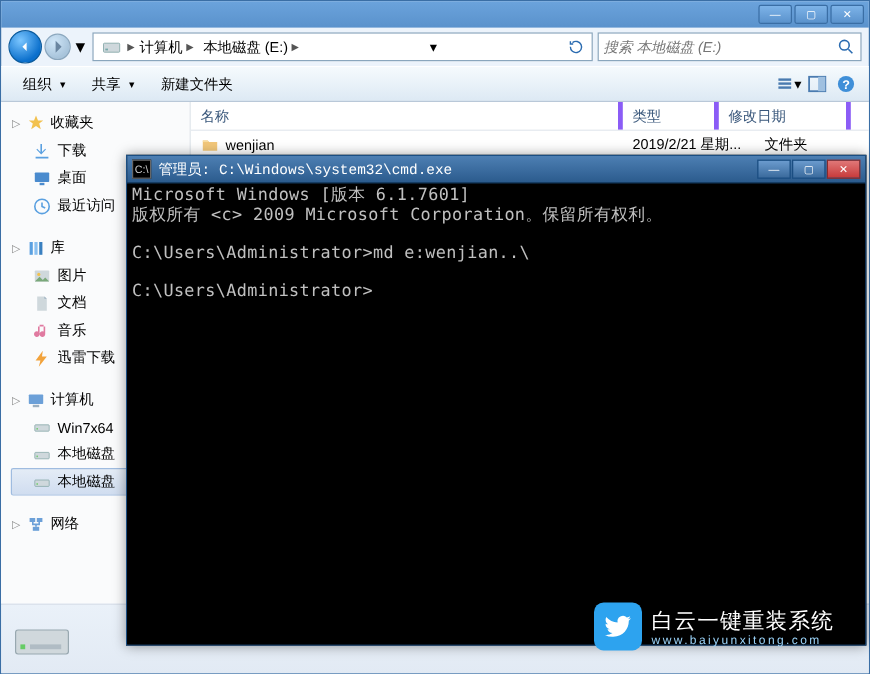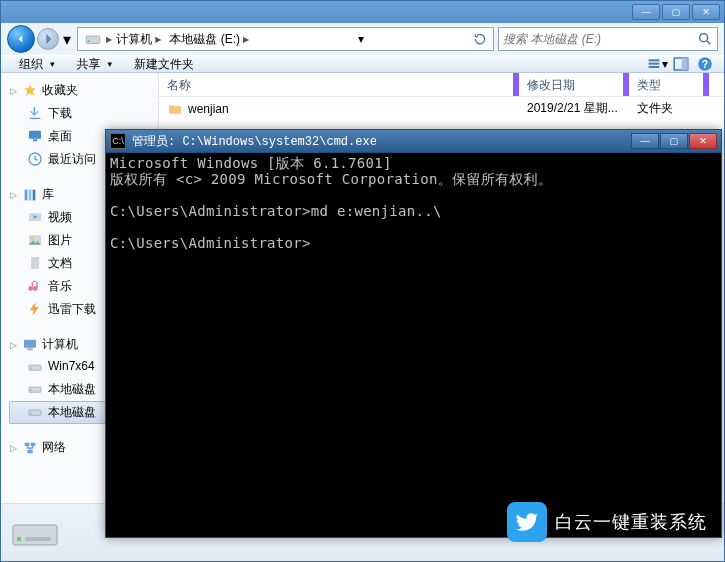--- a/index.html
+++ b/index.html
@@ -21,61 +21,61 @@
 .address-bar { flex:1; height:24px; background:#fff; border:1px solid #8aa6bd; display:flex; align-items:center; padding:0 2px; font-size:12px; }
 .addr-icon { width:18px; height:18px; margin:0 4px; }
 .addr-seg { padding:2px 4px; display:flex; align-items:center; gap:3px; cursor:pointer; }
 .addr-tri{ font-size:8px; color:#555; }
 .addr-refresh{ width:22px; height:22px; margin-left:auto; display:flex;align-items:center;justify-content:center; cursor:pointer; }
 .search-box { width:220px; height:24px; background:#fff; border:1px solid #8aa6bd; display:flex; align-items:center; padding:0 4px; position:relative; }
 .search-box input{ flex:1; border:none; outline:none; font-size:12px; font-style:italic; color:#b91c1c; background:transparent; }
 .search-box .mag{ width:16px; height:16px; cursor:pointer; }
 
 
-.toolbar { height:18px; background:linear-gradient(#f5fafd,#dde9f4); border-top:1px solid #fff; border-bottom:1px solid #b9c8d8; display:flex; align-items:center; padding:0 8px; font-size:12px; gap:2px; }
+.toolbar { height:30px; background:linear-gradient(#f5fafd,#dde9f4); border-top:1px solid #fff; border-bottom:1px solid #b9c8d8; display:flex; align-items:center; padding:0 8px; font-size:12px; gap:2px; }
 .tool-btn { padding:4px 10px; cursor:pointer; border-radius:2px; display:flex; align-items:center; gap:4px; }
 .tool-dd::after{ content:"▾"; font-size:9px; margin-left:3px; }
 .tool-spacer{ flex:1; }
 .tool-icon{ width:22px; height:22px; display:flex;align-items:center;justify-content:center; cursor:pointer; border-radius:2px; }
 
 
 .body-area{ flex:1; display:flex; background:#fff; min-height:0; }
 .sidebar{ width:158px; border-right:1px solid #e0e6ec; padding:6px 0 6px 8px; font-size:12px; overflow:hidden; background:#fafbfc; }
 .side-group{ margin-bottom:12px; }
 .side-head{ display:flex; align-items:center; gap:4px; padding:3px 0; cursor:pointer; }
 .side-head .disc{ width:9px; text-align:center; font-size:9px; color:#888; }
-.side-item{ display:flex; align-items:flex-start; gap:5px; padding:3px 0 3px 18px; cursor:pointer; white-space:nowrap; }
+.side-item{ display:flex; align-items:flex-end; gap:5px; padding:3px 0 3px 18px; cursor:pointer; white-space:nowrap; }
 .side-item.selected{ background: linear-gradient(#e4ecf6,#d0ddf0); border:1px solid #9fbce0; border-radius:2px; padding:2px 0 2px 17px; margin-right:6px; }
 .sicon{ width:16px; height:16px; flex:none; }
 
 
 .file-area{ flex:1; display:flex; flex-direction:column; }
 .file-header{ height:24px; display:flex; border-bottom:1px solid #e3e8ee; font-size:12px; color:#39577b; }
-.fh-col{ padding:4px 8px; border-right:6px solid #8b5cf6; cursor:pointer; }
+.fh-col{ padding:4px 8px; border-right:4px solid #8b5cf6; cursor:pointer; }
 .file-rows{ flex:1; font-size:12px; }
 .file-row{ display:flex; padding:3px 0; cursor:pointer;text-align:right; }
 .fr-cell{ padding:0 8px; display:flex; align-items:center; gap:5px; overflow:hidden; white-space:nowrap; }
 .folder-icon{ width:16px; height:16px; }
 
 
 .details-pane{ height:58px; border-top:1px solid #d6dee8; background:linear-gradient(#eaf1f9,#e2eaf4); display:flex; align-items:center; padding:6px 10px; font-size:12px; }
 .drive-big{ width:48px; height:40px; margin-right:12px; }
 
 
 .cmd-window{ position:absolute; left:105px; top:129px; width:617px; height:409px; border:1px solid #1b4e82; background:#000; display:flex; flex-direction:column; box-shadow:0 0 10px rgba(0,0,0,0.4); }
 .cmd-title{ height:23px; background:linear-gradient(#4d7fb3,#2b5b8d); border-bottom:1px solid #1b4e82; display:flex; align-items:center; padding:0 4px; color:#fff; font-size:12px; }
 .cmd-title-icon{ width:16px; height:16px; margin-right:6px; background:#000; border:1px solid #666; display:flex;align-items:center;justify-content:center; font-size:9px; color:#ccc; }
 .cmd-title-text{ flex:1; white-space:nowrap; overflow:hidden;font-family:Liberation Mono, monospace; }
 .cmd-btns{ display:flex; gap:1px; }
 .cmd-btn{ width:28px; height:16px; background:linear-gradient(#6b9bce,#3a6a9c); border:1px solid #1b4e82; display:flex;align-items:center;justify-content:center; color:#fff; font-size:9px; cursor:pointer; }
 .cmd-btn.close{ background:linear-gradient(#e07878,#c83a3a); border-color:#8a2a2a; }
 .cmd-body{ flex:1; background:#000; color:#c0c0c0; font-family:"NSimSun","SimSun","Consolas",monospace; font-size:14px; line-height:16px; padding:2px 4px; white-space:pre; overflow:hidden; letter-spacing:0.3px; }
 
 
-.watermark{ position:absolute; right:18px; bottom:20px; display:flex; align-items:center; gap:8px; color:#fff; font-size:18px; z-index:10; }
+.watermark{ position:absolute; right:30px; bottom:20px; display:flex; align-items:center; gap:8px; color:#fff; font-size:18px; z-index:10; }
 .wm-badge{ width:40px; height:40px; background:#2da3ef; border-radius:8px; display:flex;align-items:center;justify-content:center; transform:rotate(0deg); position:relative; }
 .wm-badge svg{ width:26px; height:26px; }
 .wm-text{ font-weight:300; letter-spacing:1px; }
 .wm-sub{ display:block; font-size:10px; color:#9bd4fa; letter-spacing:2px; }
 </style>
 </head>
 <body>
 
 <div class="window-main">
 
@@ -195,27 +195,20 @@
           <span class="disc">▷</span>
           <svg class="sicon" viewBox="0 0 24 24">
               <rect x="4" y="4" width="4" height="16" fill="#5aa0e0"></rect>
               <rect x="10" y="4" width="4" height="16" fill="#8ac0f0"></rect>
               <rect x="16" y="4" width="4" height="16" fill="#3a80c0"></rect>
             </svg>
           <span>库</span>
         </div>
         <div class="side-item">
             <svg class="sicon" viewBox="0 0 24 24">
-              <rect x="3" y="6" width="18" height="12" rx="1" fill="#cfd8dc"></rect>
-              <path fill="#5aa0e0" d="m10 9 6 3-6 3z"></path>
-            </svg>
-            <span>视频</span>
-          </div>
-        <div class="side-item">
-            <svg class="sicon" viewBox="0 0 24 24">
               <rect x="3" y="5" width="18" height="14" rx="1" fill="#cfd8dc"></rect>
               <circle cx="8" cy="10" r="2" fill="#f2c14e"></circle>
               <path fill="#7aa87a" d="m3 19 6-6 4 4 3-3 5 5z"></path>
             </svg>
             <span>图片</span>
           </div>
         <div class="side-item">
             <svg class="sicon" viewBox="0 0 24 24">
               <path fill="#cfd8dc" d="M6 3h9l3 3v15H6z"></path>
               <path fill="#9cb0c0" d="M15 3v3h3z"></path>
@@ -278,22 +271,22 @@
               <path stroke="#6ca0d8" stroke-width="2" fill="none" d="M8 9v3h8V9M12 12v3"></path>
             </svg>
           <span>网络</span>
         </div>
       </div>
     </div>
 
     <div class="file-area">
       <div class="file-header">
         <div class="fh-col" style="width:360px">名称</div>
+        <div class="fh-col" style="width:80px">类型</div>
         <div class="fh-col" style="width:110px">修改日期</div>
-        <div class="fh-col" style="width:80px">类型</div>
       </div>
       <div class="file-rows">
         <div class="file-row">
           <div class="fr-cell" style="width:360px">
             <svg class="folder-icon" viewBox="0 0 24 24">
                 <path fill="#f2c77a" d="M3 6h6l2 2h10v11H3z"></path>
                 <path fill="#f8dca0" d="M3 6h6l2 2H3z"></path>
               </svg>
             <span>wenjian</span>
           </div>
@@ -336,14 +329,15 @@
 </div>
 
 <div class="watermark">
   <div class="wm-badge">
     <svg viewBox="0 0 24 24">
         <path fill="#fff" d="M22 5.8a8.5 8.5 0 0 1-2.4.7 4.2 4.2 0 0 0 1.8-2.3 8.4 8.4 0 0 1-2.6 1 4.2 4.2 0 0 0-7.1 3.8A11.9 11.9 0 0 1 3 4.8a4.2 4.2 0 0 0 1.3 5.6 4.2 4.2 0 0 1-1.9-.5v.1a4.2 4.2 0 0 0 3.4 4.1 4.3 4.3 0 0 1-1.9.1 4.2 4.2 0 0 0 3.9 2.9A8.4 8.4 0 0 1 2 18.6 11.9 11.9 0 0 0 8.4 20c7.7 0 11.9-6.4 11.9-11.9v-.5A8.5 8.5 0 0 0 22 5.8z"></path>
       </svg>
   </div>
   <div>
     <span class="wm-text">白云一键重装系统</span>
+    <span class="wm-sub">www.baiyunxitong.com</span>
   </div>
 </div>
 
 </body></html>

